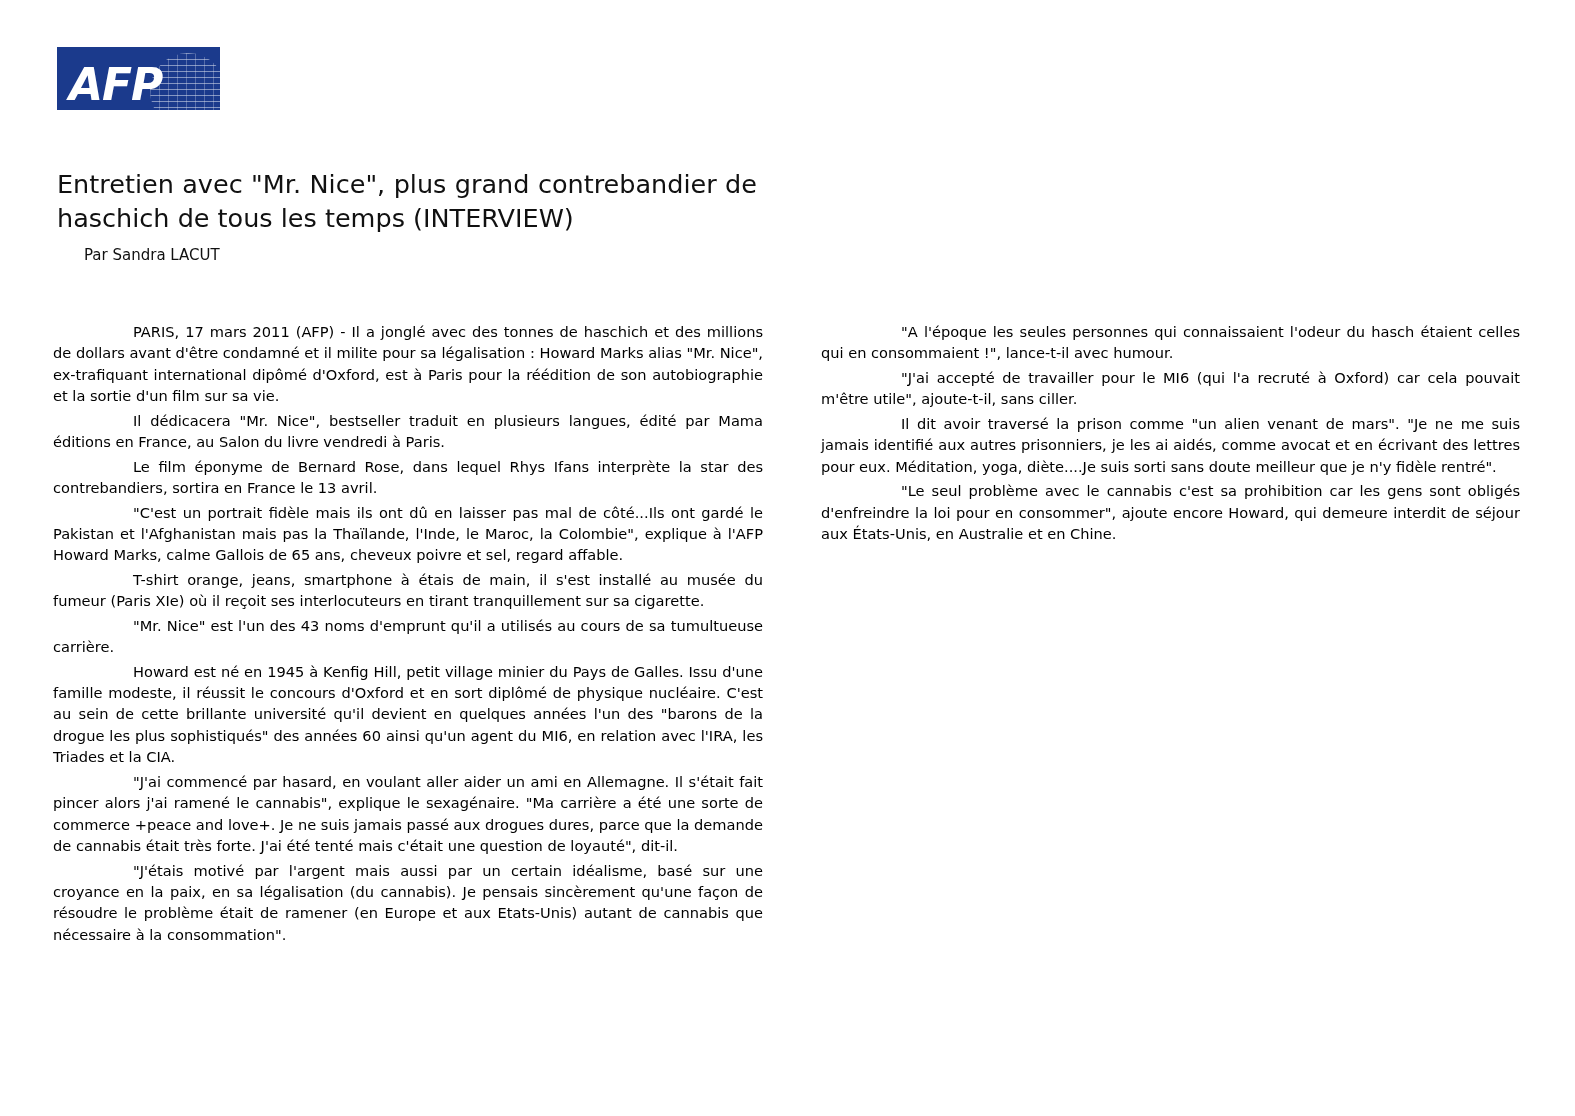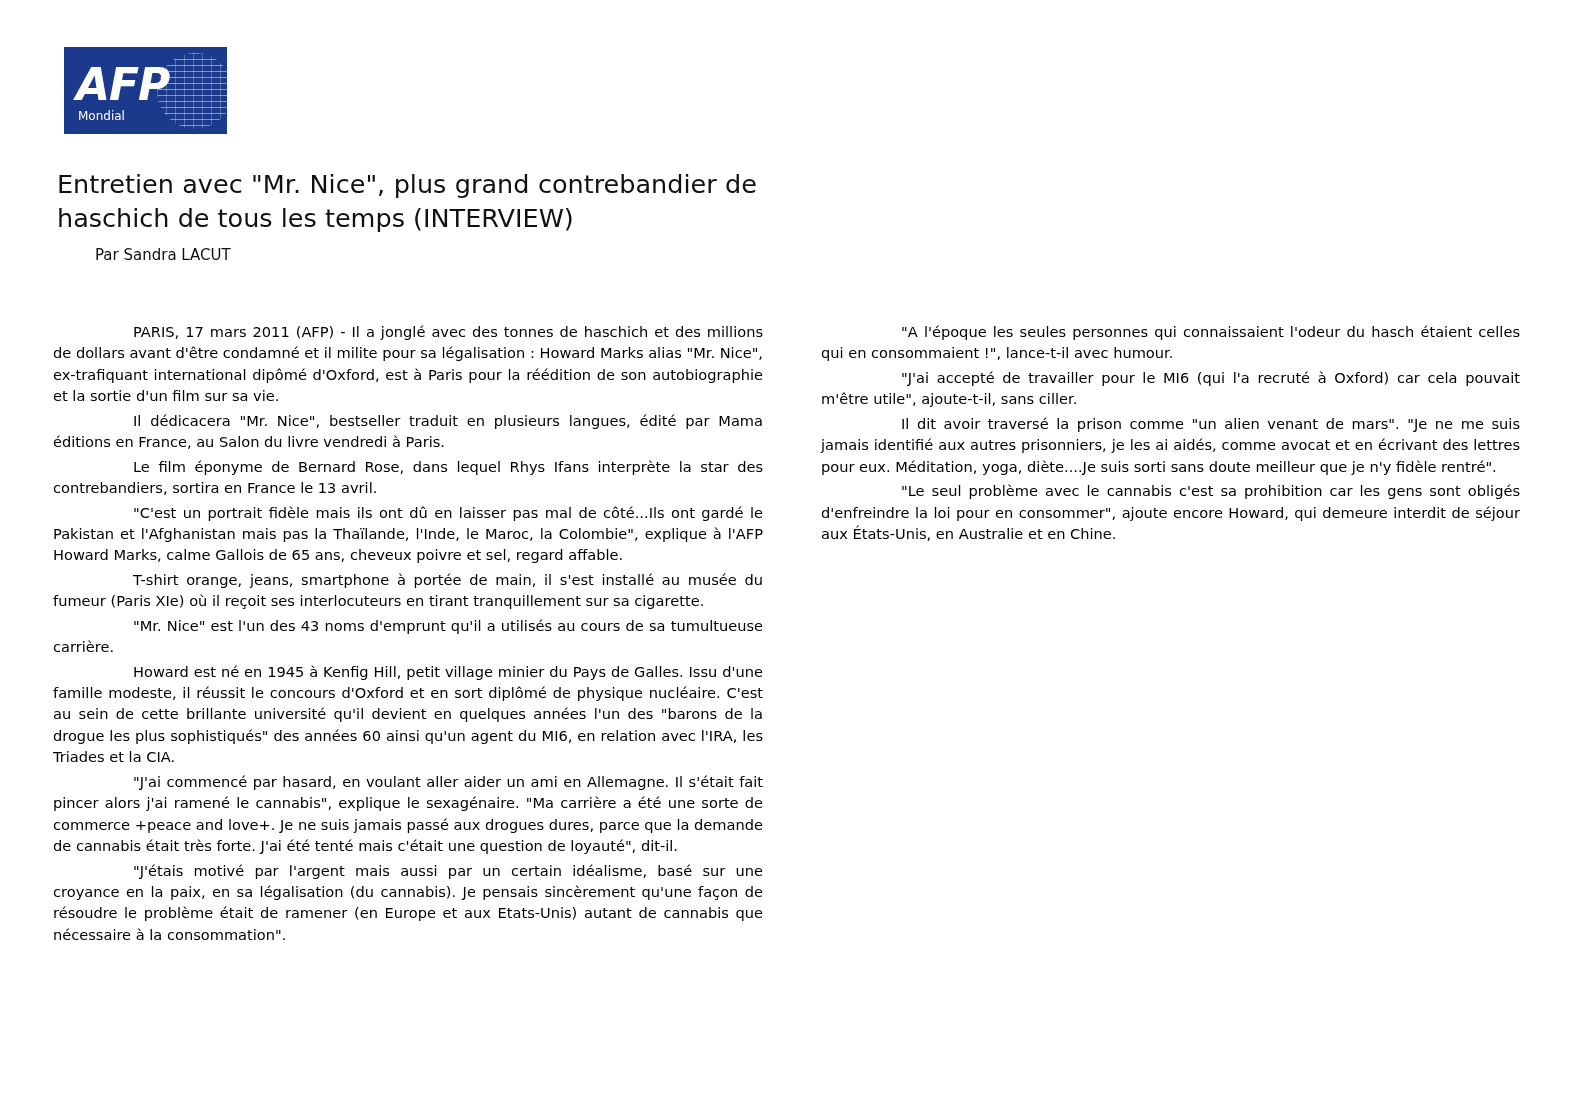--- a/index.html
+++ b/index.html
@@ -21,24 +21,23 @@
     height: 1116px;
     box-sizing: border-box;
   }
 
   
   .logo {
     position: absolute;
     left: 57px;
     top: 47px;
     width: 163px;
-    height: 87px;
+    height: 63px;
     background: #1b3a8c;
     overflow: hidden;
-    margin-left: 7px;
   }
   .logo-globe {
     position: absolute;
     right: -6px;
     top: 6px;
     width: 76px;
     height: 76px;
     border-radius: 50%;
     background:
       repeating-linear-gradient(
@@ -98,21 +97,20 @@
     text-align: justify;
     font-family: "DejaVu Sans", sans-serif;
     font-weight: normal;
   }
   .byline {
     position: absolute;
     left: 84px;
     top: 246px;
     font-size: 15px;
     color: #111111;
-    margin-left: 11px;
   }
 
   
   .col {
     position: absolute;
     top: 318px;
     font-size: 14.6px;
     line-height: 1.47;
     text-align: justify;
     color: #000000;
@@ -145,21 +143,21 @@
   </div>
 
   <div class="headline">Entretien avec "Mr. Nice", plus grand contrebandier de haschich de tous les temps (INTERVIEW)</div>
   <div class="byline">Par Sandra LACUT</div>
 
   <div class="col col-left">
     <p>PARIS, 17 mars 2011 (AFP) - Il a jonglé avec des tonnes de haschich et des millions de dollars avant d'être condamné et il milite pour sa légalisation : Howard Marks alias "Mr. Nice", ex-trafiquant international dipômé d'Oxford, est à Paris pour la réédition de son autobiographie et la sortie d'un film sur sa vie.</p>
     <p>Il dédicacera "Mr. Nice", bestseller traduit en plusieurs langues, édité par Mama éditions en France, au Salon du livre vendredi à Paris.</p>
     <p>Le film éponyme de Bernard Rose, dans lequel Rhys Ifans interprète la star des contrebandiers, sortira en France le 13 avril.</p>
     <p>"C'est un portrait fidèle mais ils ont dû en laisser pas mal de côté...Ils ont gardé le Pakistan et l'Afghanistan mais pas la Thaïlande, l'Inde, le Maroc, la Colombie", explique à l'AFP Howard Marks, calme Gallois de 65 ans, cheveux poivre et sel, regard affable.</p>
-    <p>T-shirt orange, jeans, smartphone à portée de main, il s'est installé au musée du fumeur (Paris XIe) où il reçoit ses interlocuteurs en tirant tranquillement sur sa cigarette.</p>
+    <p>T-shirt orange, jeans, smartphone à étais de main, il s'est installé au musée du fumeur (Paris XIe) où il reçoit ses interlocuteurs en tirant tranquillement sur sa cigarette.</p>
     <p>"Mr. Nice" est l'un des 43 noms d'emprunt qu'il a utilisés au cours de sa tumultueuse carrière.</p>
     <p>Howard est né en 1945 à Kenfig Hill, petit village minier du Pays de Galles. Issu d'une famille modeste, il réussit le concours d'Oxford et en sort diplômé de physique nucléaire. C'est au sein de cette brillante université qu'il devient en quelques années l'un des "barons de la drogue les plus sophistiqués" des années 60 ainsi qu'un agent du MI6, en relation avec l'IRA, les Triades et la CIA.</p>
     <p>"J'ai commencé par hasard, en voulant aller aider un ami en Allemagne. Il s'était fait pincer alors j'ai ramené le cannabis", explique le sexagénaire.  "Ma carrière a été une sorte de commerce +peace and love+. Je ne suis jamais passé aux drogues dures, parce que la demande de cannabis était très forte. J'ai été tenté mais c'était une question de loyauté", dit-il.</p>
     <p>"J'étais motivé par l'argent mais aussi par un certain idéalisme, basé sur une croyance en la paix, en sa légalisation (du cannabis). Je pensais sincèrement qu'une façon de résoudre le problème était de ramener (en Europe et aux Etats-Unis) autant de cannabis que nécessaire à la consommation".</p>
   </div>
 
   <div class="col col-right">
     <p>"A l'époque les seules personnes qui connaissaient l'odeur du hasch étaient celles qui en consommaient !", lance-t-il avec humour.</p>
     <p>"J'ai accepté de travailler pour le MI6 (qui l'a recruté à Oxford) car cela pouvait m'être utile", ajoute-t-il, sans ciller.</p>
     <p>Il dit avoir traversé la prison comme "un alien venant de mars". "Je ne me suis jamais identifié aux autres prisonniers, je les ai aidés, comme avocat et en écrivant des lettres pour eux. Méditation, yoga, diète....Je suis sorti sans doute meilleur que je n'y fidèle rentré".</p>

